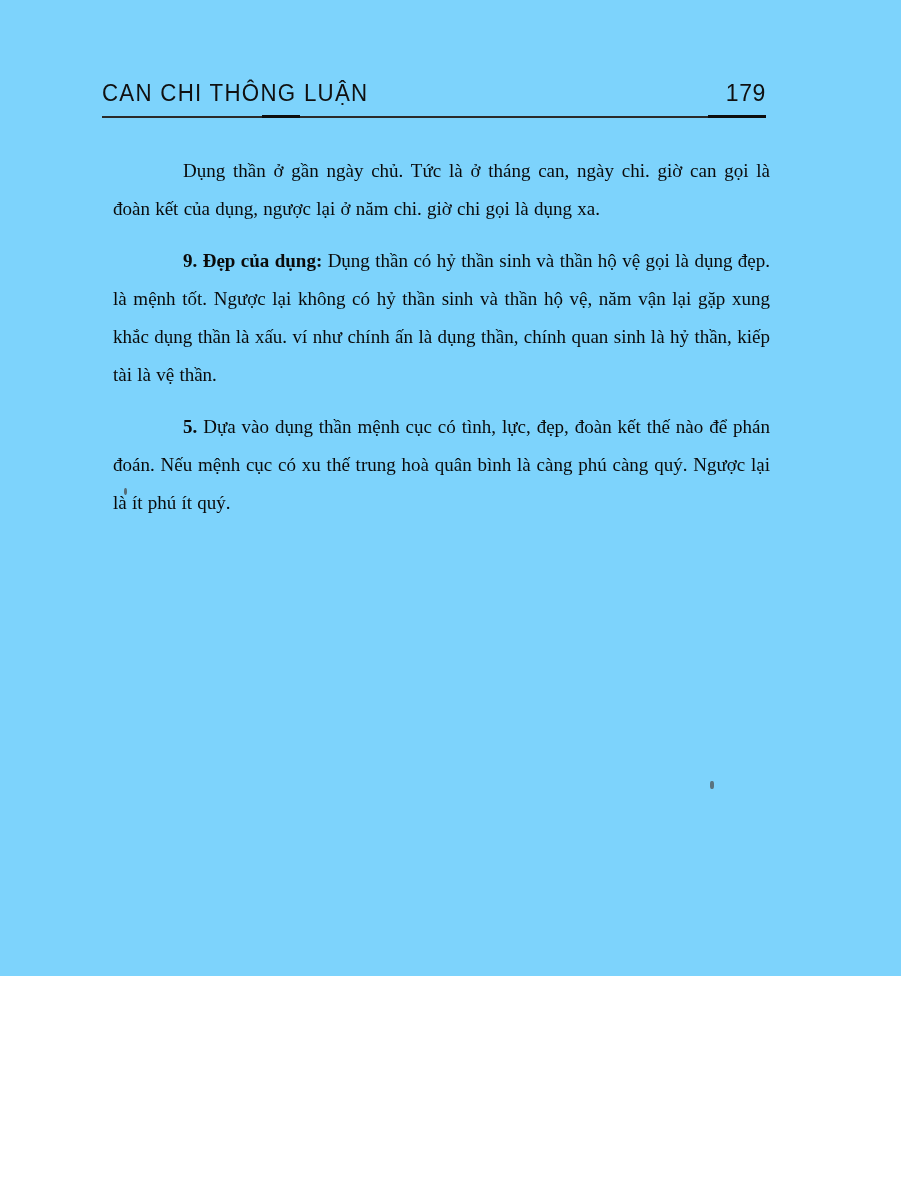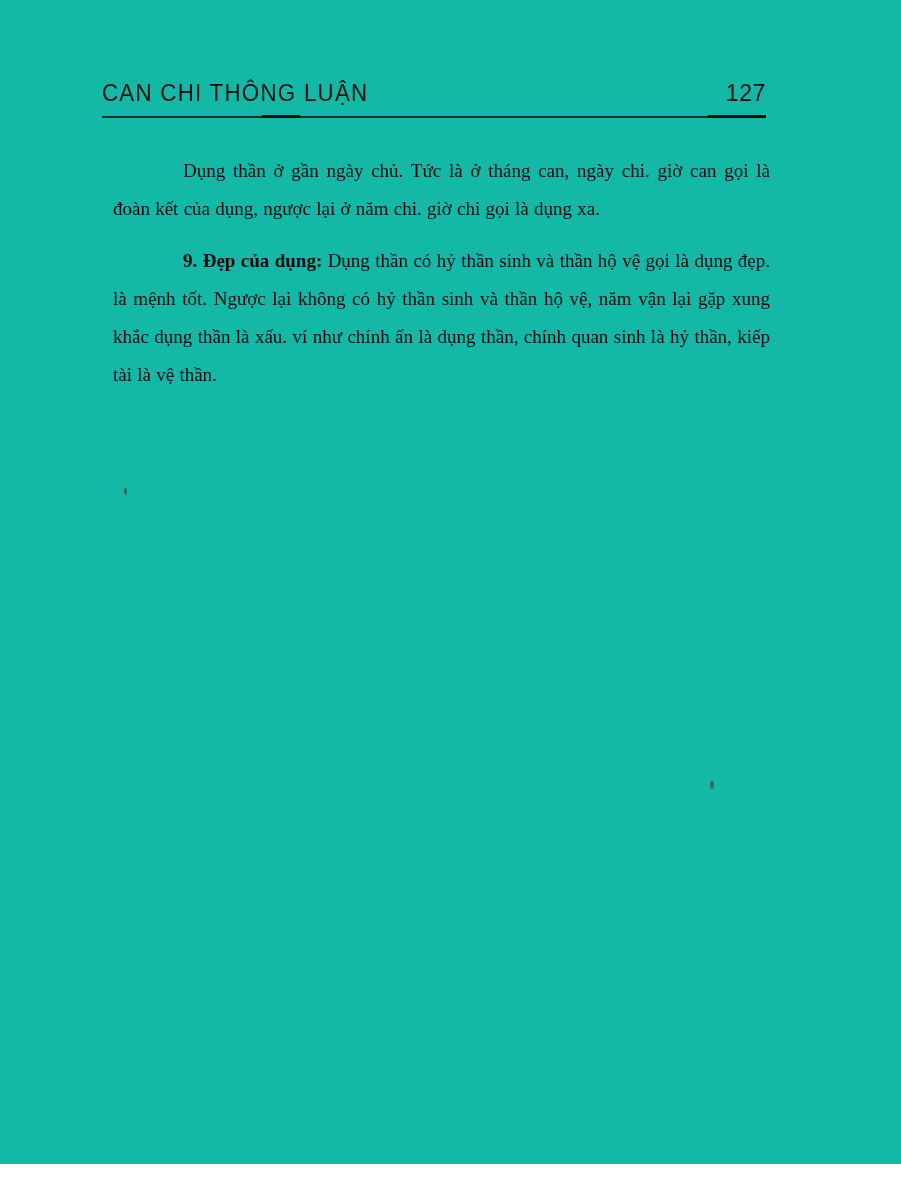--- a/index.html
+++ b/index.html
@@ -14,22 +14,22 @@
     overflow: hidden;
     font-family: "Liberation Serif", "DejaVu Serif", serif;
     color: #0a0a0a;
   }
 
   .page {
     position: absolute;
     left: 0;
     top: 0;
     width: 901px;
-    height: 1164px;
-    background: #14b8a6;
+    height: 976px;
+    background: #7dd3fc;
   }
 
   
   .running-head {
     position: absolute;
     left: 102px;
     top: 80px;
     width: 664px;
     height: 32px;
   }
@@ -130,30 +130,31 @@
     opacity: 0.7;
   }
 </style>
 </head>
 <body>
 
 <div class="page">
 
   <div class="running-head">
     <div class="head-title">CAN CHI THÔNG LUẬN</div>
-    <div class="head-folio">127</div>
+    <div class="head-folio">179</div>
   </div>
 
   <div class="head-rule"></div>
 
   <div class="body-col">
 
     <p class="para"><span>Dụng thần ở gần ngày chủ. Tức là ở tháng can, ngày chi. giờ can gọi là đoàn kết của dụng, ngược lại ở năm chi. giờ chi gọi là dụng xa.</span></p>
 
     <p class="para"><span class="b">9. Đẹp của dụng:</span><span> Dụng thần có hỷ thần sinh và thần hộ vệ gọi là dụng đẹp. là mệnh tốt. Ngược lại không có hỷ thần sinh và thần hộ vệ, năm vận lại gặp xung khắc dụng thần là xấu. ví như chính ấn là dụng thần, chính quan sinh là hỷ thần, kiếp tài là vệ thần.</span></p>
 
+    <p class="para tight-end"><span class="b">5.</span><span> Dựa vào dụng thần mệnh cục có tình, lực, đẹp, đoàn kết thế nào để phán đoán. Nếu mệnh cục có xu thế trung hoà quân bình là càng phú càng quý. Ngược lại là ít phú ít quý.</span></p>
 
   </div>
 
   <div class="speck speck-a"></div>
   <div class="speck speck-b"></div>
 
 </div>
 
 </body></html>

